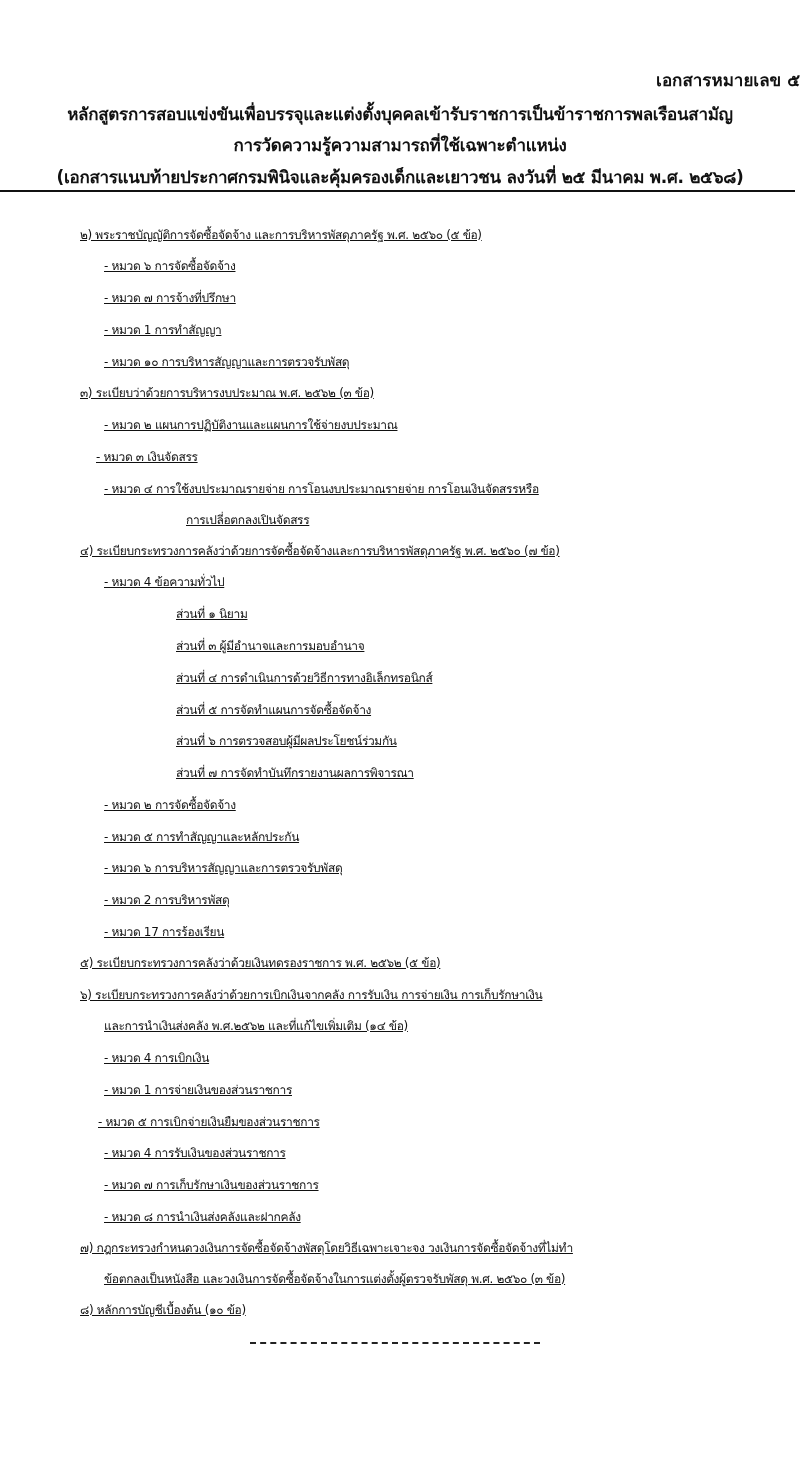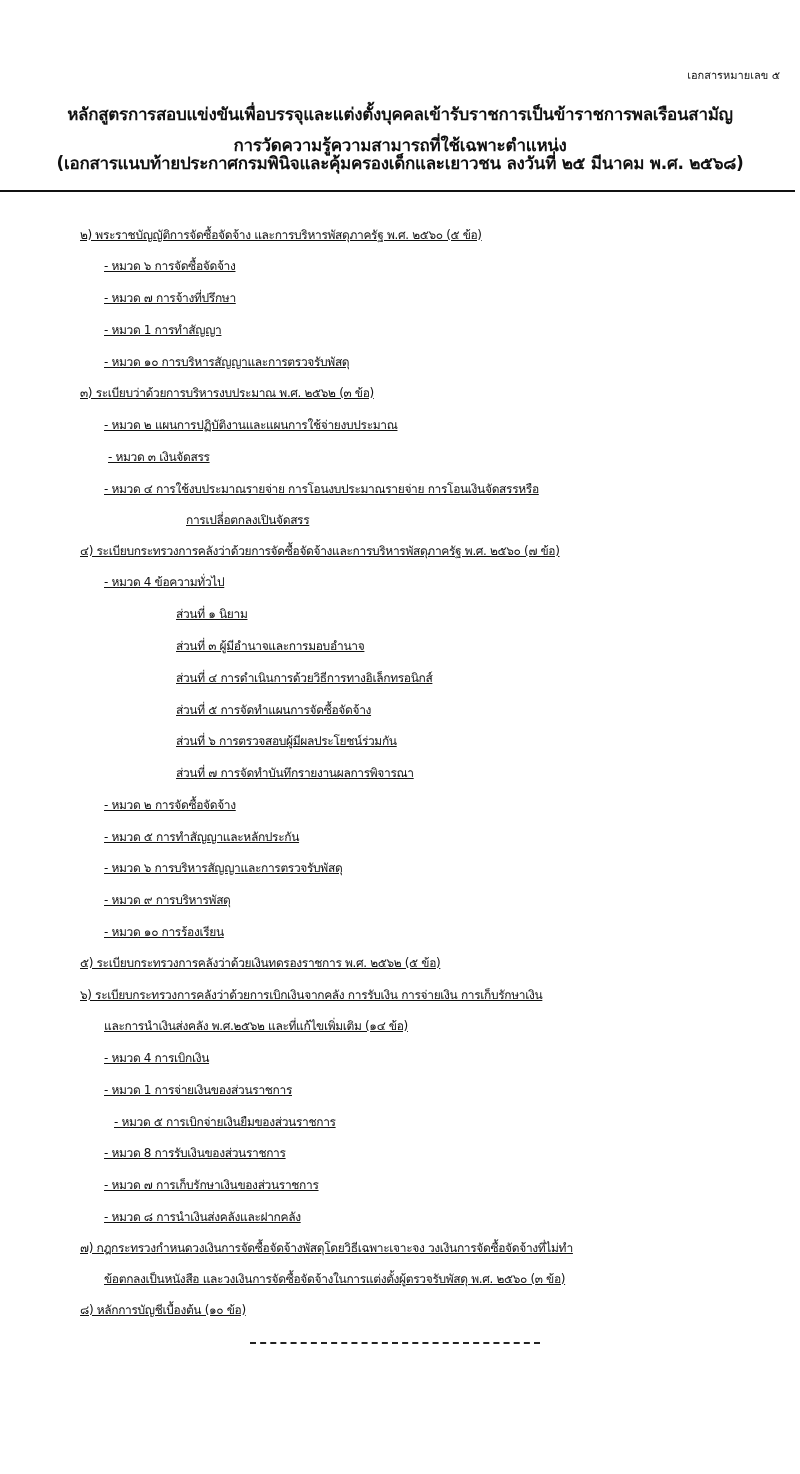--- a/index.html
+++ b/index.html
@@ -2,22 +2,22 @@
 <html><head>
 <meta charset="utf-8">
 <style>
   html, body { margin: 0; padding: 0; background: #ffffff; }
   body {
     width: 800px; height: 1474px; position: relative; overflow: hidden;
     font-family: "DejaVu Sans", "Liberation Sans", sans-serif;
     color: #111111;
   }
   .doc-number {
-    position: absolute; right: 20px; top: 66px;
-    font-size: 11px; font-weight: normal; white-space: nowrap;
+    position: absolute; right: 0; top: 66px;
+    font-size: 17px; font-weight: bold; white-space: nowrap;
   }
   .header-line {
     position: absolute; left: 0; width: 800px; text-align: center;
     font-size: 17px; font-weight: bold; white-space: nowrap; letter-spacing: -0.3px;
   }
   .header-rule {
     position: absolute; left: 0; top: 190px; width: 795px; height: 0;
     border-top: 2px solid #111;
   }
   .line {
@@ -28,53 +28,53 @@
     border-top: 2px dashed #222;
   }
 </style>
 </head>
 <body>
 
 <div>
   <div class="doc-number">เอกสารหมายเลข ๕</div>
   <div class="header-line" style="top:100px">หลักสูตรการสอบแข่งขันเพื่อบรรจุและแต่งตั้งบุคคลเข้ารับราชการเป็นข้าราชการพลเรือนสามัญ</div>
   <div class="header-line" style="top:131px">การวัดความรู้ความสามารถที่ใช้เฉพาะตำแหน่ง</div>
-  <div class="header-line" style="top:149px">(เอกสารแนบท้ายประกาศกรมพินิจและคุ้มครองเด็กและเยาวชน ลงวันที่ ๒๕ มีนาคม พ.ศ. ๒๕๖๘)</div>
+  <div class="header-line" style="top:163px">(เอกสารแนบท้ายประกาศกรมพินิจและคุ้มครองเด็กและเยาวชน ลงวันที่ ๒๕ มีนาคม พ.ศ. ๒๕๖๘)</div>
   <div class="header-rule"></div>
 
   <div class="line" style="left:80px;top:225px">๒) พระราชบัญญัติการจัดซื้อจัดจ้าง และการบริหารพัสดุภาครัฐ พ.ศ. ๒๕๖๐ (๕ ข้อ)</div>
   <div class="line" style="left:104px;top:256px">- หมวด ๖ การจัดซื้อจัดจ้าง</div>
   <div class="line" style="left:104px;top:288px">- หมวด ๗ การจ้างที่ปรึกษา</div>
   <div class="line" style="left:104px;top:320px">- หมวด 1 การทำสัญญา</div>
   <div class="line" style="left:104px;top:352px">- หมวด ๑๐ การบริหารสัญญาและการตรวจรับพัสดุ</div>
   <div class="line" style="left:80px;top:383px">๓) ระเบียบว่าด้วยการบริหารงบประมาณ พ.ศ. ๒๕๖๒ (๓ ข้อ)</div>
   <div class="line" style="left:104px;top:415px">- หมวด ๒ แผนการปฏิบัติงานและแผนการใช้จ่ายงบประมาณ</div>
-  <div class="line" style="left:108px;top:447px">- หมวด ๓ เงินจัดสรร</div>
+  <div class="line" style="left:96px;top:447px">- หมวด ๓ เงินจัดสรร</div>
   <div class="line" style="left:104px;top:479px">- หมวด ๔ การใช้งบประมาณรายจ่าย การโอนงบประมาณรายจ่าย การโอนเงินจัดสรรหรือ</div>
   <div class="line" style="left:186px;top:510px">การเปลี่อตกลงเปินจัดสรร</div>
   <div class="line" style="left:80px;top:541px">๔) ระเบียบกระทรวงการคลังว่าด้วยการจัดซื้อจัดจ้างและการบริหารพัสดุภาครัฐ พ.ศ. ๒๕๖๐ (๗ ข้อ)</div>
   <div class="line" style="left:104px;top:572px">- หมวด 4 ข้อความทั่วไป</div>
   <div class="line" style="left:176px;top:604px">ส่วนที่ ๑ นิยาม</div>
   <div class="line" style="left:176px;top:636px">ส่วนที่ ๓ ผู้มีอำนาจและการมอบอำนาจ</div>
   <div class="line" style="left:176px;top:668px">ส่วนที่ ๔ การดำเนินการด้วยวิธีการทางอิเล็กทรอนิกส์</div>
   <div class="line" style="left:176px;top:700px">ส่วนที่ ๕ การจัดทำแผนการจัดซื้อจัดจ้าง</div>
   <div class="line" style="left:176px;top:731px">ส่วนที่ ๖ การตรวจสอบผู้มีผลประโยชน์ร่วมกัน</div>
   <div class="line" style="left:176px;top:763px">ส่วนที่ ๗ การจัดทำบันทึกรายงานผลการพิจารณา</div>
   <div class="line" style="left:104px;top:795px">- หมวด ๒ การจัดซื้อจัดจ้าง</div>
   <div class="line" style="left:104px;top:827px">- หมวด ๕ การทำสัญญาและหลักประกัน</div>
   <div class="line" style="left:104px;top:858px">- หมวด ๖ การบริหารสัญญาและการตรวจรับพัสดุ</div>
-  <div class="line" style="left:104px;top:890px">- หมวด ๙ การบริหารพัสดุ</div>
-  <div class="line" style="left:104px;top:922px">- หมวด ๑๐ การร้องเรียน</div>
+  <div class="line" style="left:104px;top:890px">- หมวด 2 การบริหารพัสดุ</div>
+  <div class="line" style="left:104px;top:922px">- หมวด 17 การร้องเรียน</div>
   <div class="line" style="left:80px;top:953px">๕) ระเบียบกระทรวงการคลังว่าด้วยเงินทดรองราชการ พ.ศ. ๒๕๖๒ (๕ ข้อ)</div>
   <div class="line" style="left:80px;top:985px">๖) ระเบียบกระทรวงการคลังว่าด้วยการเบิกเงินจากคลัง การรับเงิน การจ่ายเงิน การเก็บรักษาเงิน</div>
   <div class="line" style="left:104px;top:1016px">และการนำเงินส่งคลัง พ.ศ.๒๕๖๒ และที่แก้ไขเพิ่มเติม (๑๔ ข้อ)</div>
   <div class="line" style="left:104px;top:1048px">- หมวด 4 การเบิกเงิน</div>
   <div class="line" style="left:104px;top:1080px">- หมวด 1 การจ่ายเงินของส่วนราชการ</div>
-  <div class="line" style="left:114px;top:1112px">- หมวด ๕ การเบิกจ่ายเงินยืมของส่วนราชการ</div>
-  <div class="line" style="left:104px;top:1143px">- หมวด 8 การรับเงินของส่วนราชการ</div>
+  <div class="line" style="left:98px;top:1112px">- หมวด ๕ การเบิกจ่ายเงินยืมของส่วนราชการ</div>
+  <div class="line" style="left:104px;top:1143px">- หมวด 4 การรับเงินของส่วนราชการ</div>
   <div class="line" style="left:104px;top:1175px">- หมวด ๗ การเก็บรักษาเงินของส่วนราชการ</div>
   <div class="line" style="left:104px;top:1207px">- หมวด ๘ การนำเงินส่งคลังและฝากคลัง</div>
   <div class="line" style="left:80px;top:1238px">๗) กฎกระทรวงกำหนดวงเงินการจัดซื้อจัดจ้างพัสดุโดยวิธีเฉพาะเจาะจง วงเงินการจัดซื้อจัดจ้างที่ไม่ทำ</div>
   <div class="line" style="left:104px;top:1269px">ข้อตกลงเป็นหนังสือ และวงเงินการจัดซื้อจัดจ้างในการแต่งตั้งผู้ตรวจรับพัสดุ พ.ศ. ๒๕๖๐ (๓ ข้อ)</div>
   <div class="line" style="left:80px;top:1300px">๘) หลักการบัญชีเบื้องต้น (๑๐ ข้อ)</div>
 
   <div class="divider"></div>
 </div>
 
 </body></html>

